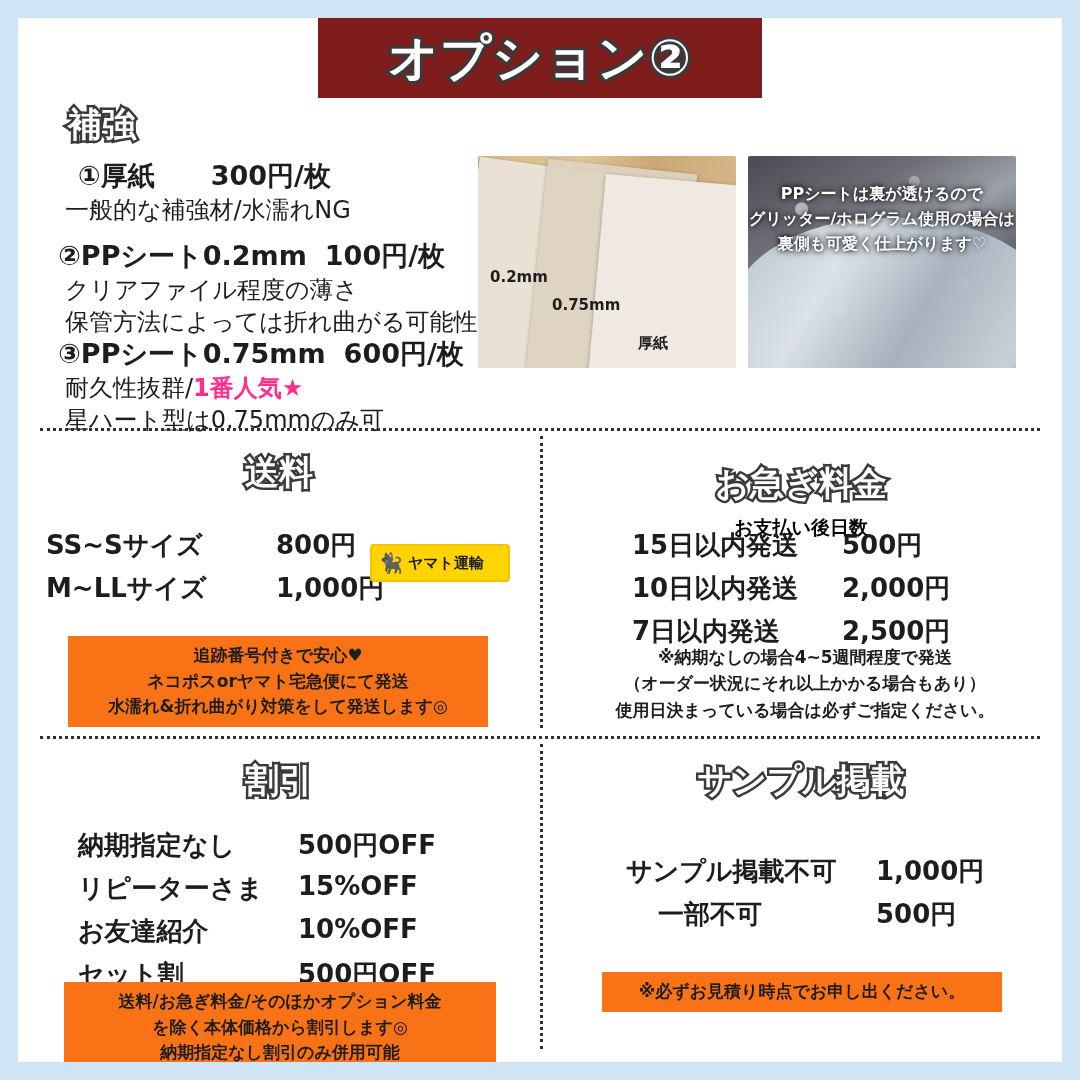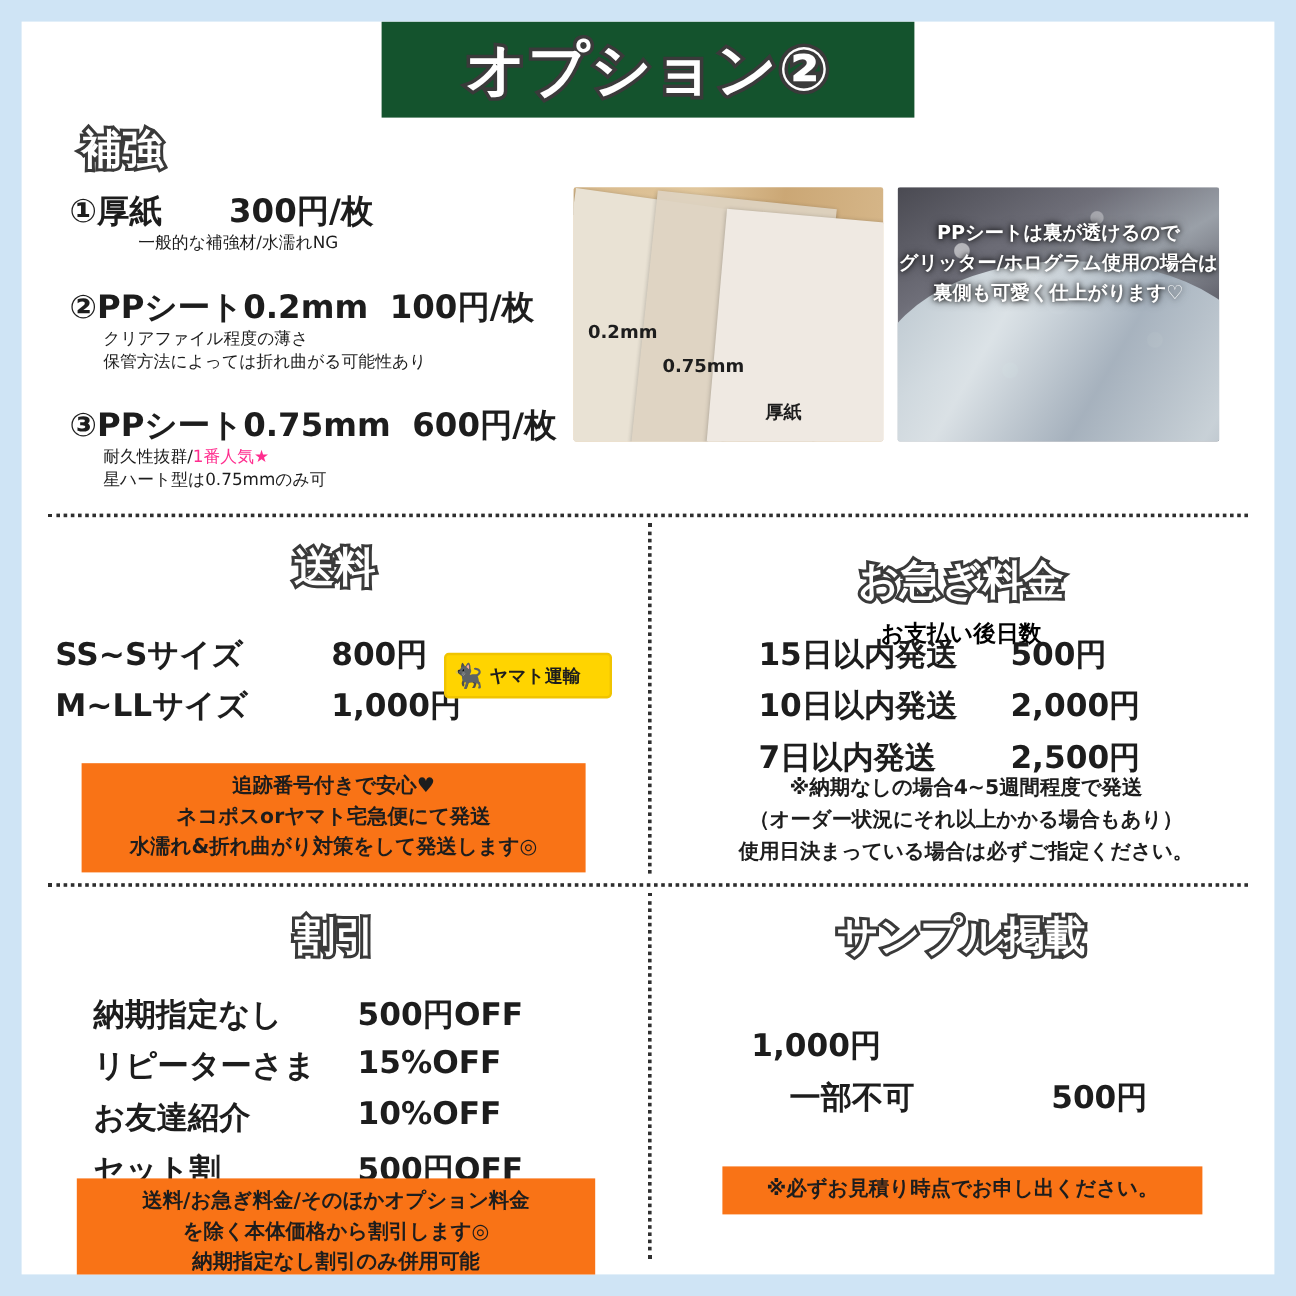--- a/index.html
+++ b/index.html
@@ -18,21 +18,21 @@
     width: 1044px; height: 1044px;
     background: #ffffff;
     overflow: hidden;
   }
 
   
   .title-banner {
     position: absolute;
     left: 300px; top: 0px;
     width: 444px; height: 80px;
-    background: #14532d;
+    background: #7f1d1d;
     display: flex; align-items: center; justify-content: center;
   }
   .title-text {
     font-size: 50px;
     font-weight: bold;
     letter-spacing: 1px;
     color: #ffffff;
     -webkit-text-stroke: 6px #3a3a3a;
     paint-order: stroke fill;
     text-shadow: none;
@@ -48,24 +48,24 @@
     paint-order: stroke fill;
   }
   .h-reinforce { position: absolute; left: 50px; top: 6px; }
 
   .item { position: absolute; }
   .item .main {
     font-size: 27px; font-weight: bold; color: #1d1d1d;
     white-space: nowrap;
   }
   .item .sub {
-    font-size: 14px; color: #1d1d1d; line-height: 1.35;
-    margin-left: 28px; white-space: nowrap;
-  }
-  .pink { color: #ff2d8e; font-weight: normal; }
+    font-size: 24px; color: #1d1d1d; line-height: 1.35;
+    margin-left: 7px; white-space: nowrap;
+  }
+  .pink { color: #ff2d8e; font-weight: bold; }
 
   .it1 { left: 40px; top: 62px; text-align: center; }
   .it2 { left: 40px; top: 142px; }
   .it3 { left: 40px; top: 240px; }
 
   .gap1 { display:inline-block; width: 56px; }
   .gap2 { display:inline-block; width: 18px; }
 
   
   .photo {
@@ -288,20 +288,21 @@
     </div>
     <div class="note-box" style="position:absolute; left:46px; top:238px; width:432px; white-space:pre-line;">送料/お急ぎ料金/そのほかオプション料金
 を除く本体価格から割引します◎
 納期指定なし割引のみ併用可能</div>
   </div>
 
   <div class="quad" style="left:522px; top:726px; width:522px; height:305px;">
     <div class="heading-outline h-center" style="margin-top:14px;">サンプル掲載</div>
     <div class="tbl" style="left:86px; top:110px;">
       <div class="r">
+          <div class="c1" style="width:250px">サンプル掲載不可</div>
           <div class="c2">1,000円</div>
         </div>
       <div class="r" style="padding-left:32px">
           <div class="c1" style="width:218px">一部不可</div>
           <div class="c2">500円</div>
         </div>
     </div>
     <div class="note-box" style="position:absolute; left:62px; top:228px; width:400px;">※必ずお見積り時点でお申し出ください。</div>
   </div>
 

